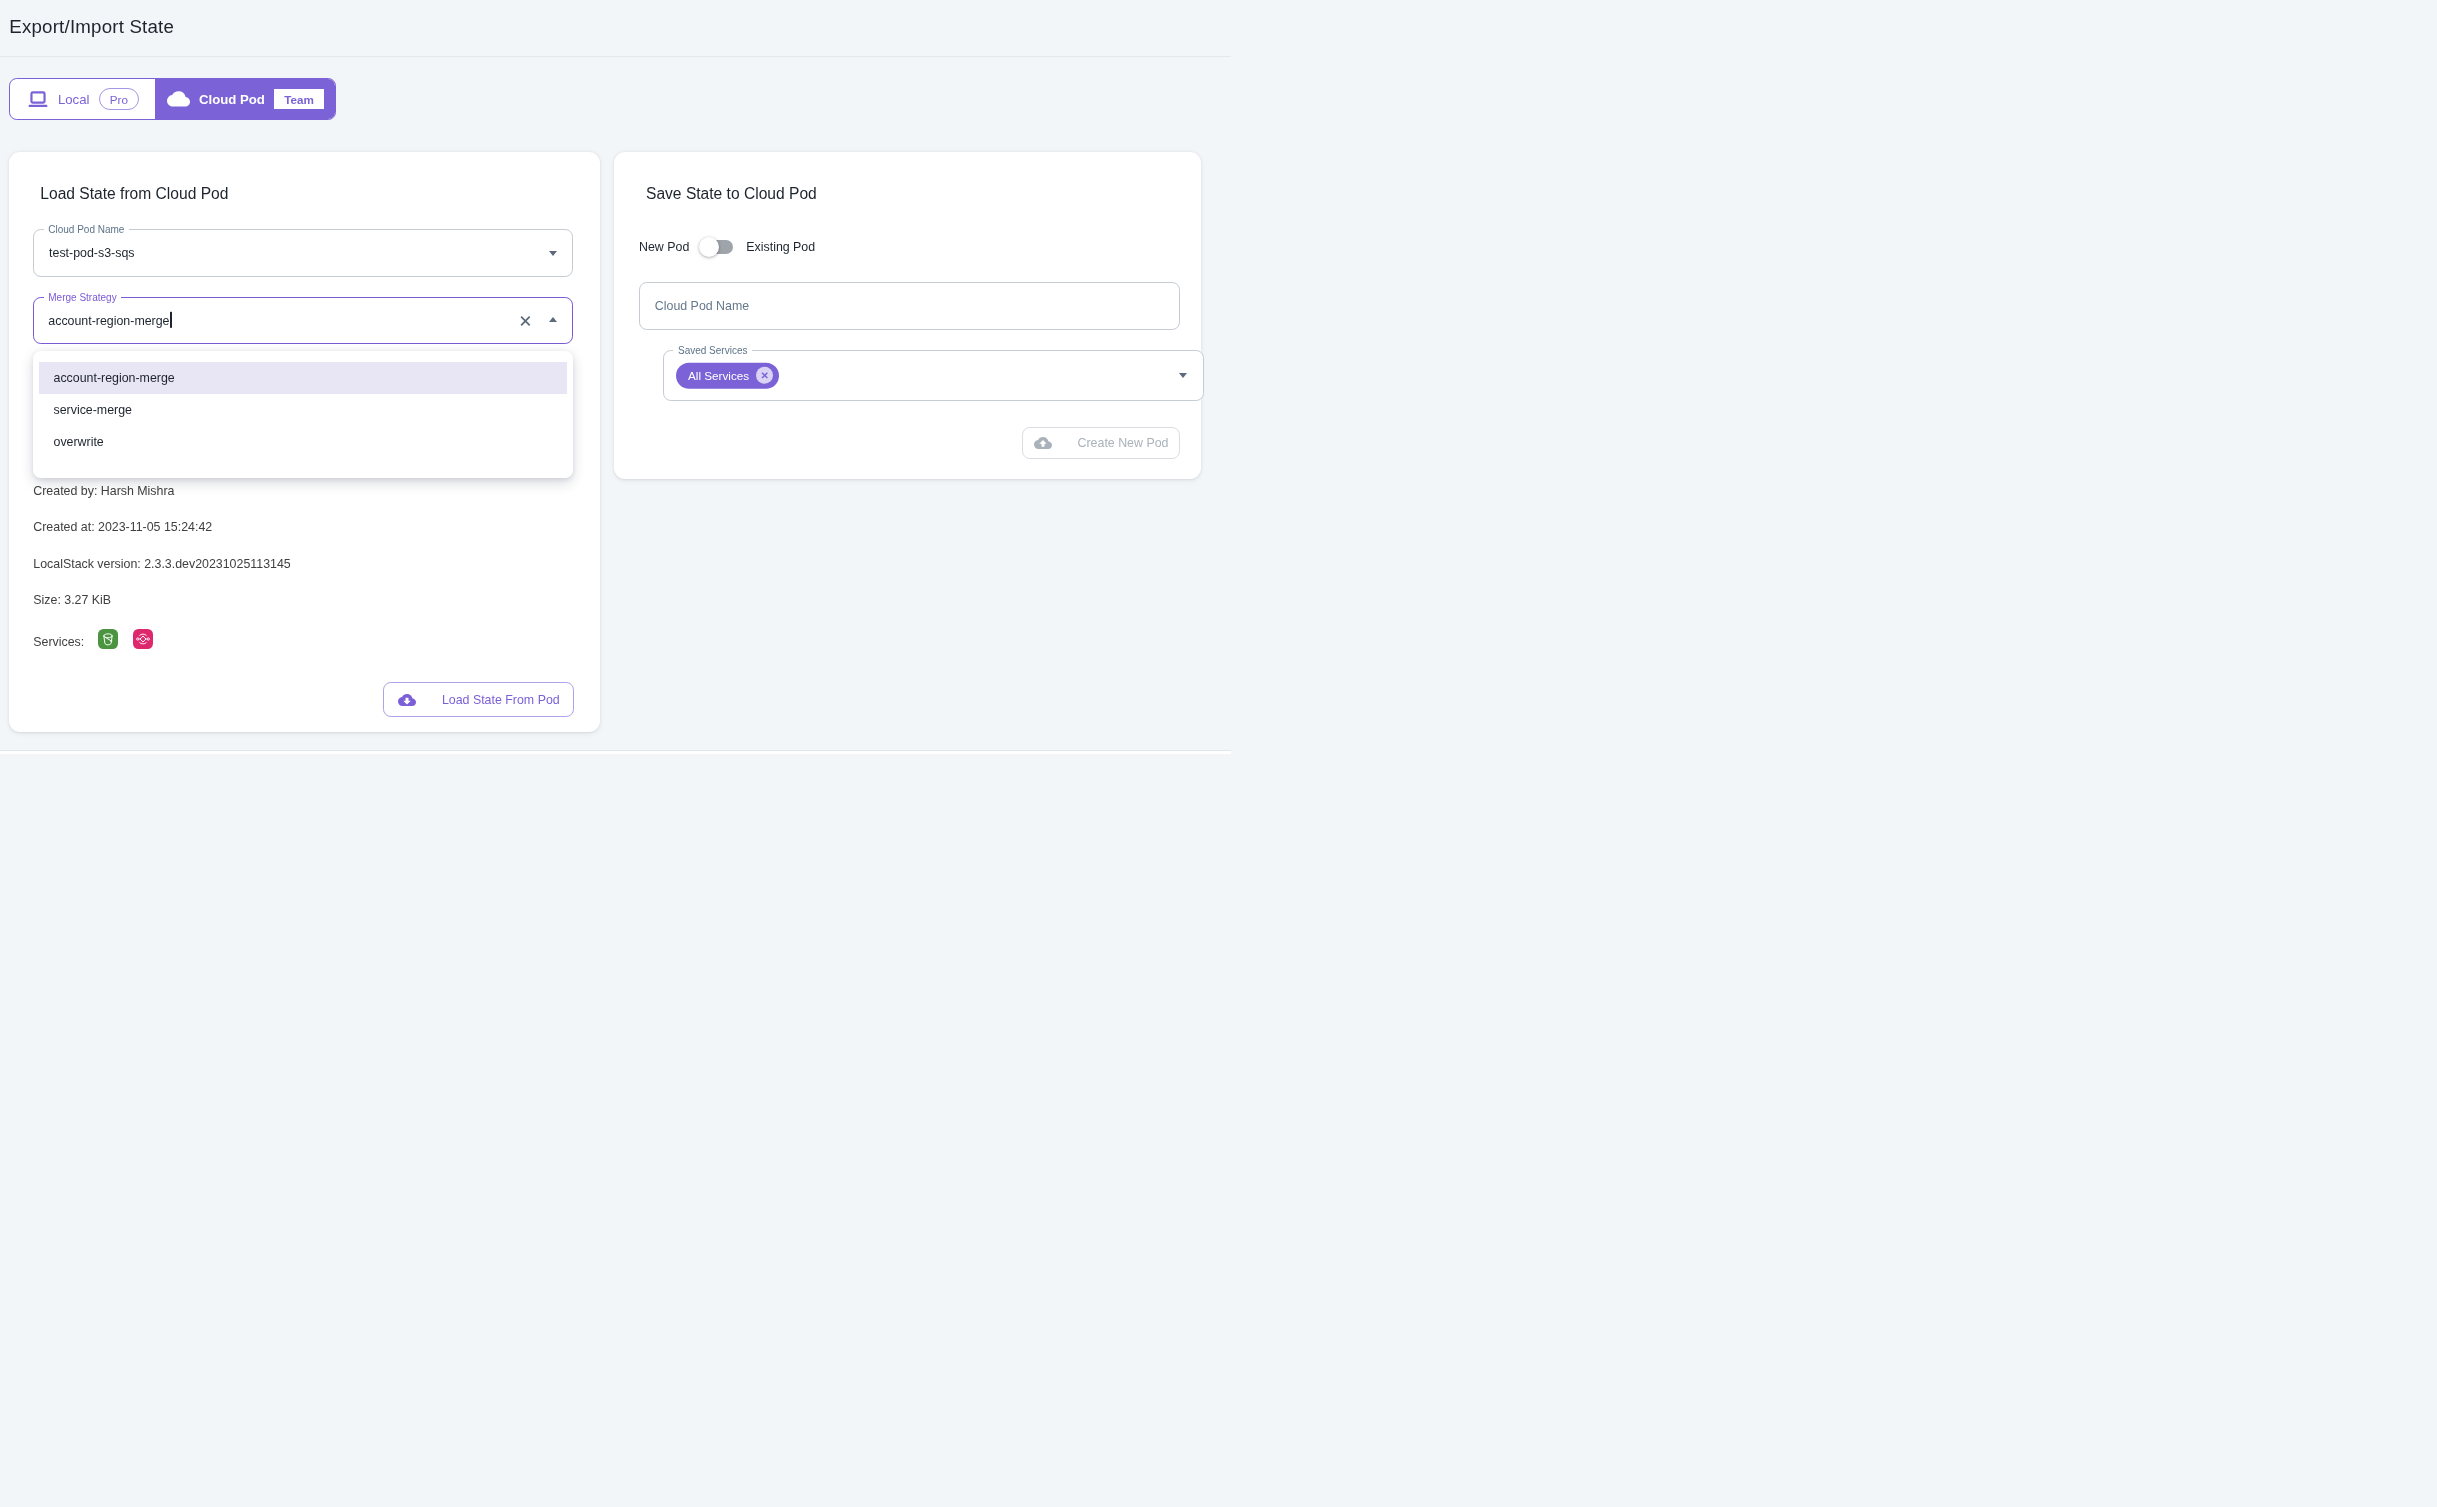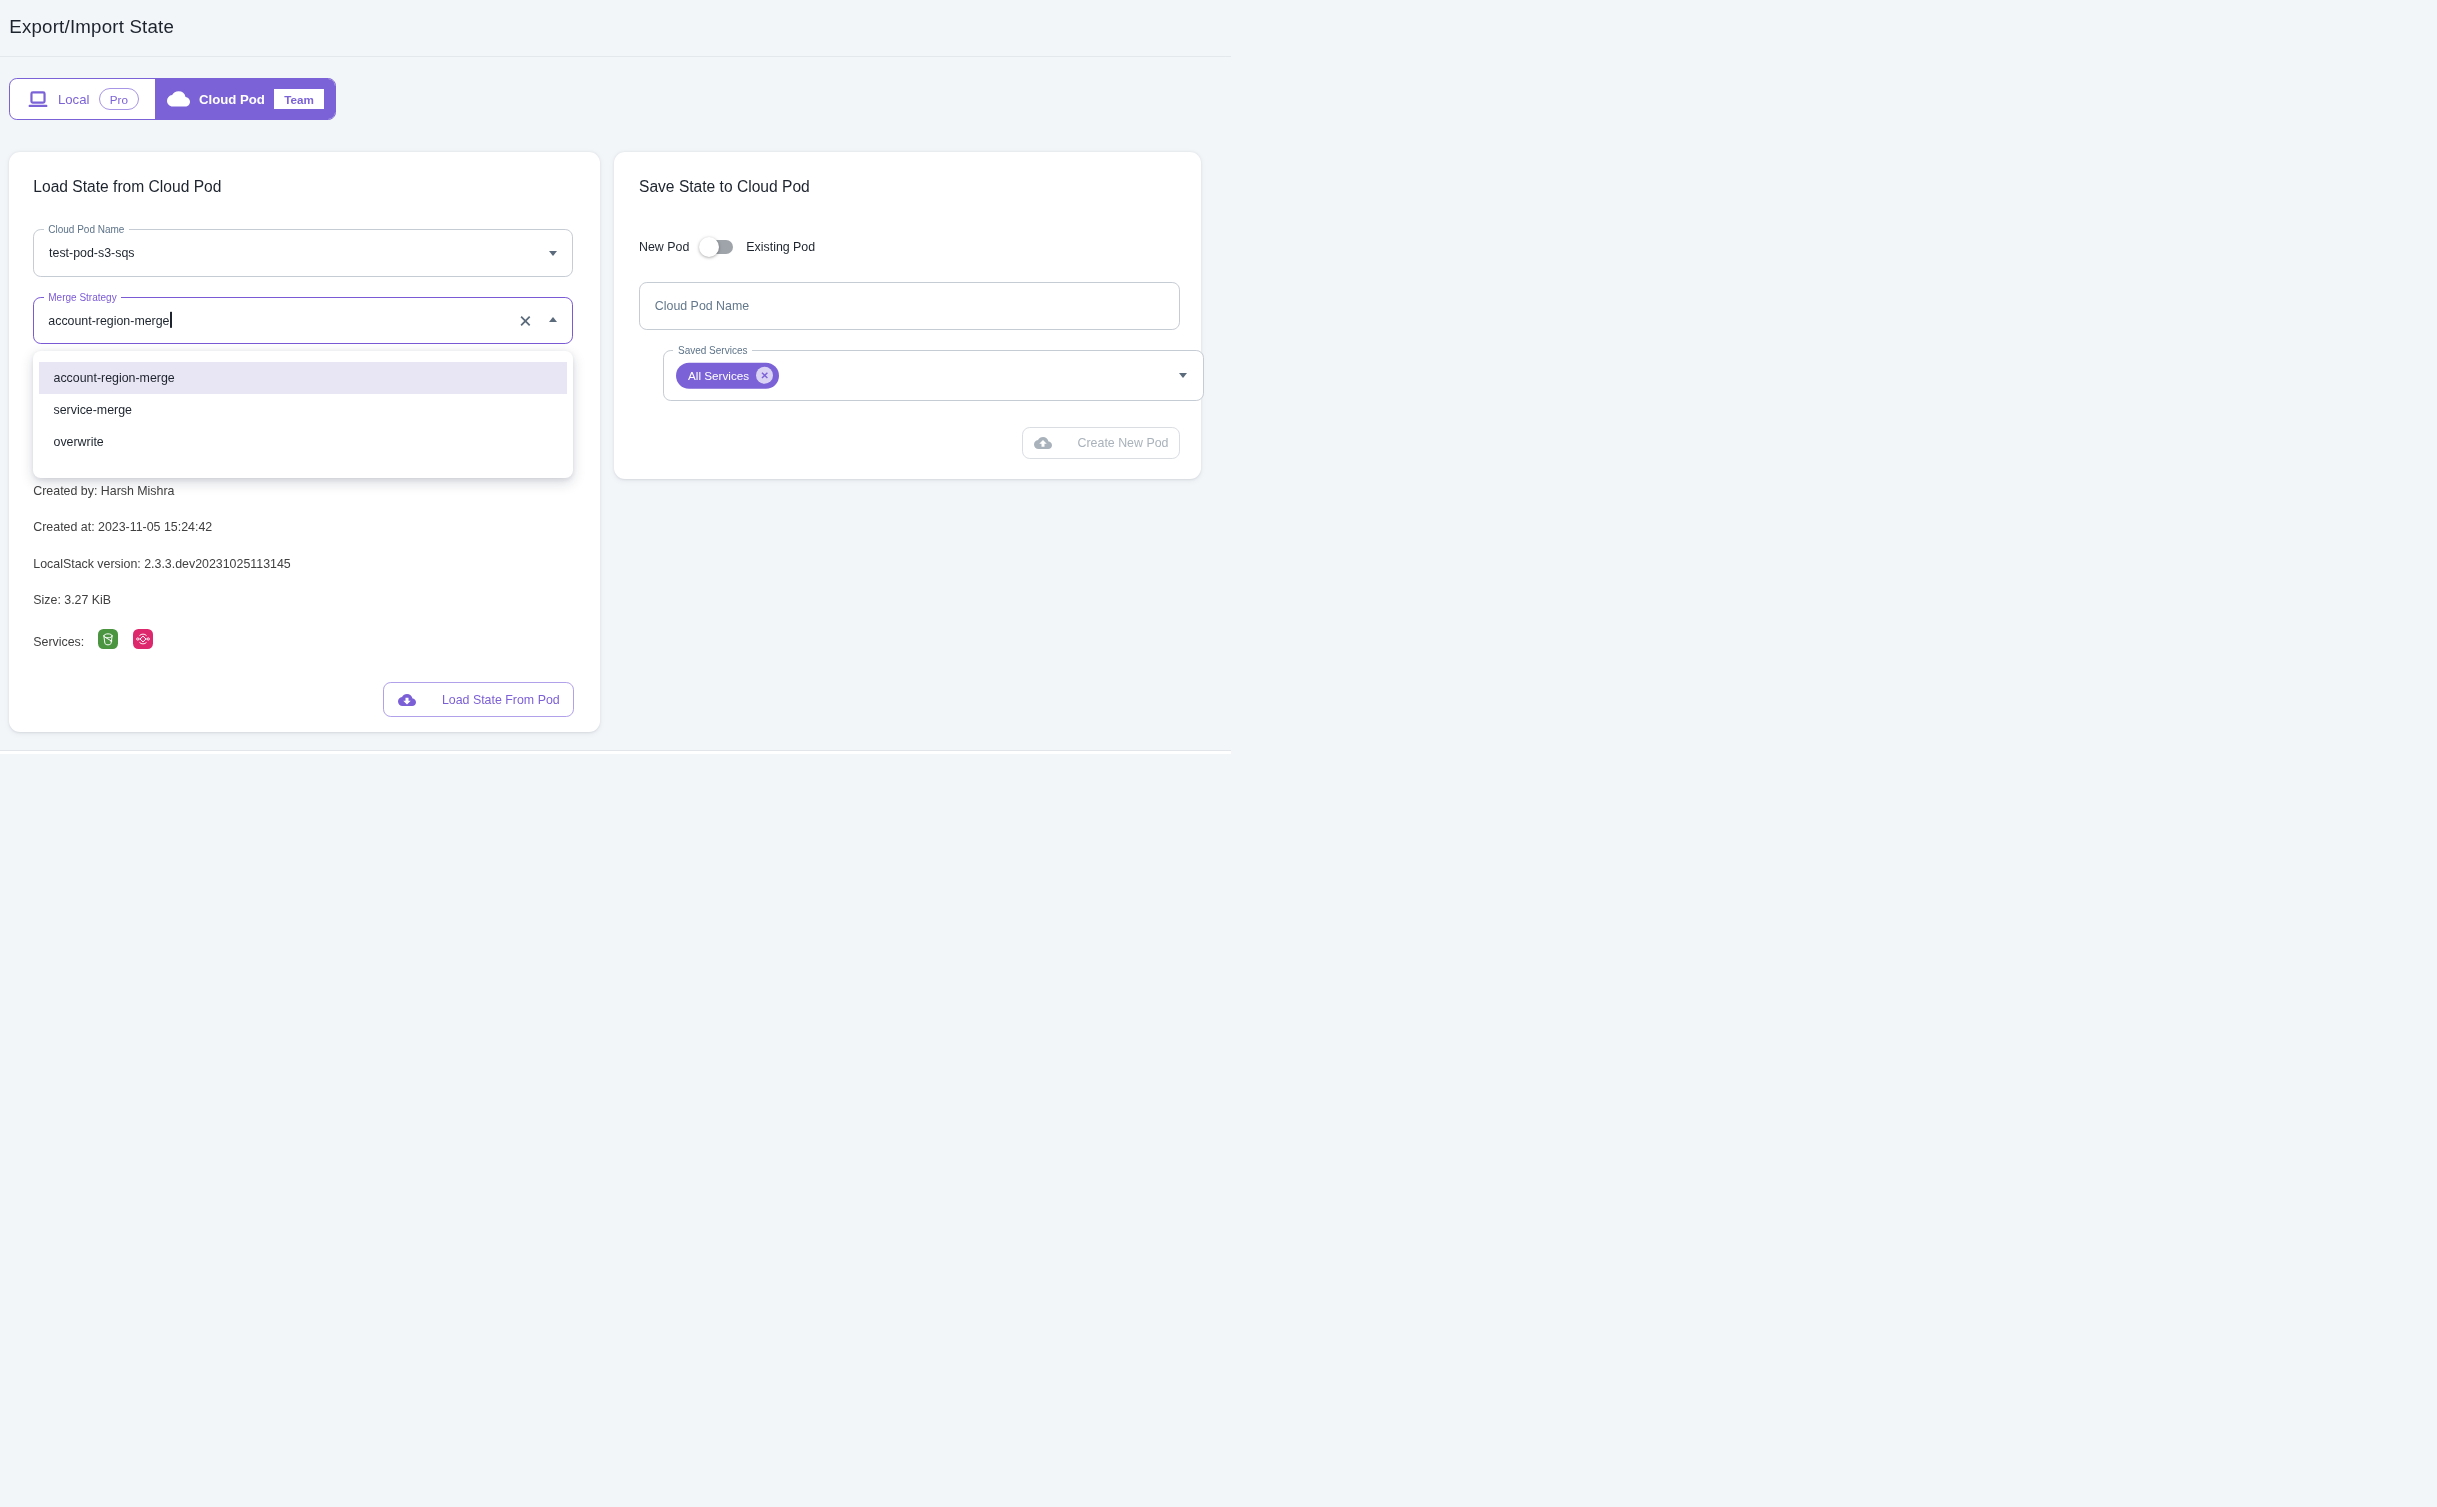--- a/index.html
+++ b/index.html
@@ -27,21 +27,21 @@
   .tab-cloud{flex:1;background:#7b63d7;color:#fff;font-weight:700;}
   .badge-outline{border:0.8px solid #a795e5;border-radius:12.4px;padding:3.1px 10px;font-size:11.7px;font-weight:400;color:#7b63d7;}
   .badge-solid{background:#fff;color:#7b63d7;border-radius:0;padding:3.1px 10px;font-size:11.7px;font-weight:700;}
   .icon{display:inline-flex;align-items:center;justify-content:center;}
 
   
   .card{position:absolute;background:#fff;border-radius:11px;
     box-shadow:0 0.8px 2.3px rgba(25,39,60,.10),0 1.6px 6.2px rgba(25,39,60,.05);}
   .card-load{left:9.3px;top:152px;width:591px;height:580px;}
   .card-save{left:614px;top:152px;width:587px;height:327px;}
-  .card-title{position:absolute;left:24px;top:26px;margin:0;font-size:15.6px;font-weight:400;color:#1d242e;}
+  .card-title{position:absolute;left:24px;top:26px;margin:7px;font-size:15.6px;font-weight:400;color:#1d242e;}
   .card-save .card-title{left:25px;}
 
   
   .field{position:absolute;box-sizing:border-box;border-radius:7.8px;background:#fff;}
   .float-label{position:absolute;top:-7px;left:9.3px;background:#fff;padding:0 4.7px;
     font-size:10px;line-height:13.2px;color:#5d7389;white-space:nowrap;}
   .float-label.purple{color:#7b5ad6;}
   .field-value{position:absolute;left:14.8px;top:50%;transform:translateY(-50%);
     font-size:12.4px;color:#1d242e;white-space:nowrap;}
   .caret-down,.caret-up{position:absolute;right:15.6px;top:50%;width:0;height:0;

